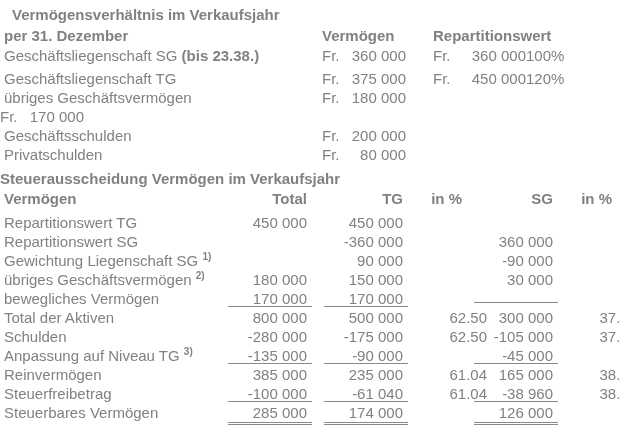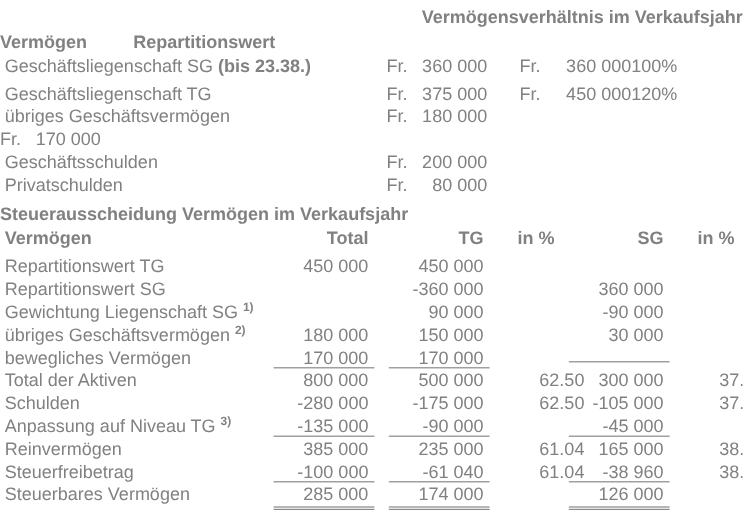--- a/index.html
+++ b/index.html
@@ -8,21 +8,21 @@
     background: #ffffff;
     font-family: "Liberation Sans", sans-serif;
     font-size: 15px;
     color: #818181;
     overflow: hidden;
   }
   .page { padding-top: 4px; }
   .b { font-weight: bold; }
 
   
-  .title1 { height: 21px; line-height: 21px; padding-left: 12px; font-weight: bold; text-align: right; }
+  .title1 { height: 21px; line-height: 21px; padding-left: 12px; font-weight: bold; }
   .t1row { display: flex; height: 19px; line-height: 19px; align-items: baseline; }
   .t1row.hdr { height: 21px; line-height: 21px; font-weight: bold; }
   .t1row.first { margin-bottom: 4px; }
   .t1-label { width: 322px; padding-left: 4px; box-sizing: border-box; }
   .t1-verm { width: 84px; display: flex; justify-content: space-between; }
   .t1-rep  { width: 93px; margin-left: 27px; display: flex; justify-content: space-between; }
   .t1-pct  { width: 38px; }
   .t1-hcol2 { width: 111px; }
 
   
@@ -47,20 +47,21 @@
   sup.fn { font-weight: bold; font-size: 10px; line-height: 0; }
 </style>
 </head>
 <body>
 
 <div class="page">
 
   <div class="title1">Vermögensverhältnis im Verkaufsjahr</div>
 
   <div class="t1row hdr">
+    <div class="t1-label">per 31. Dezember</div>
     <div class="t1-hcol2">Vermögen</div>
     <div>Repartitionswert</div>
   </div>
 
   <div id="t1-rows">
       <div class="t1row first">
         <div class="t1-label">Geschäftsliegenschaft SG <span class="b">(bis 23.38.)</span></div>
         <div class="t1-verm">
           <span>Fr.</span>
           <span>360 000</span>

